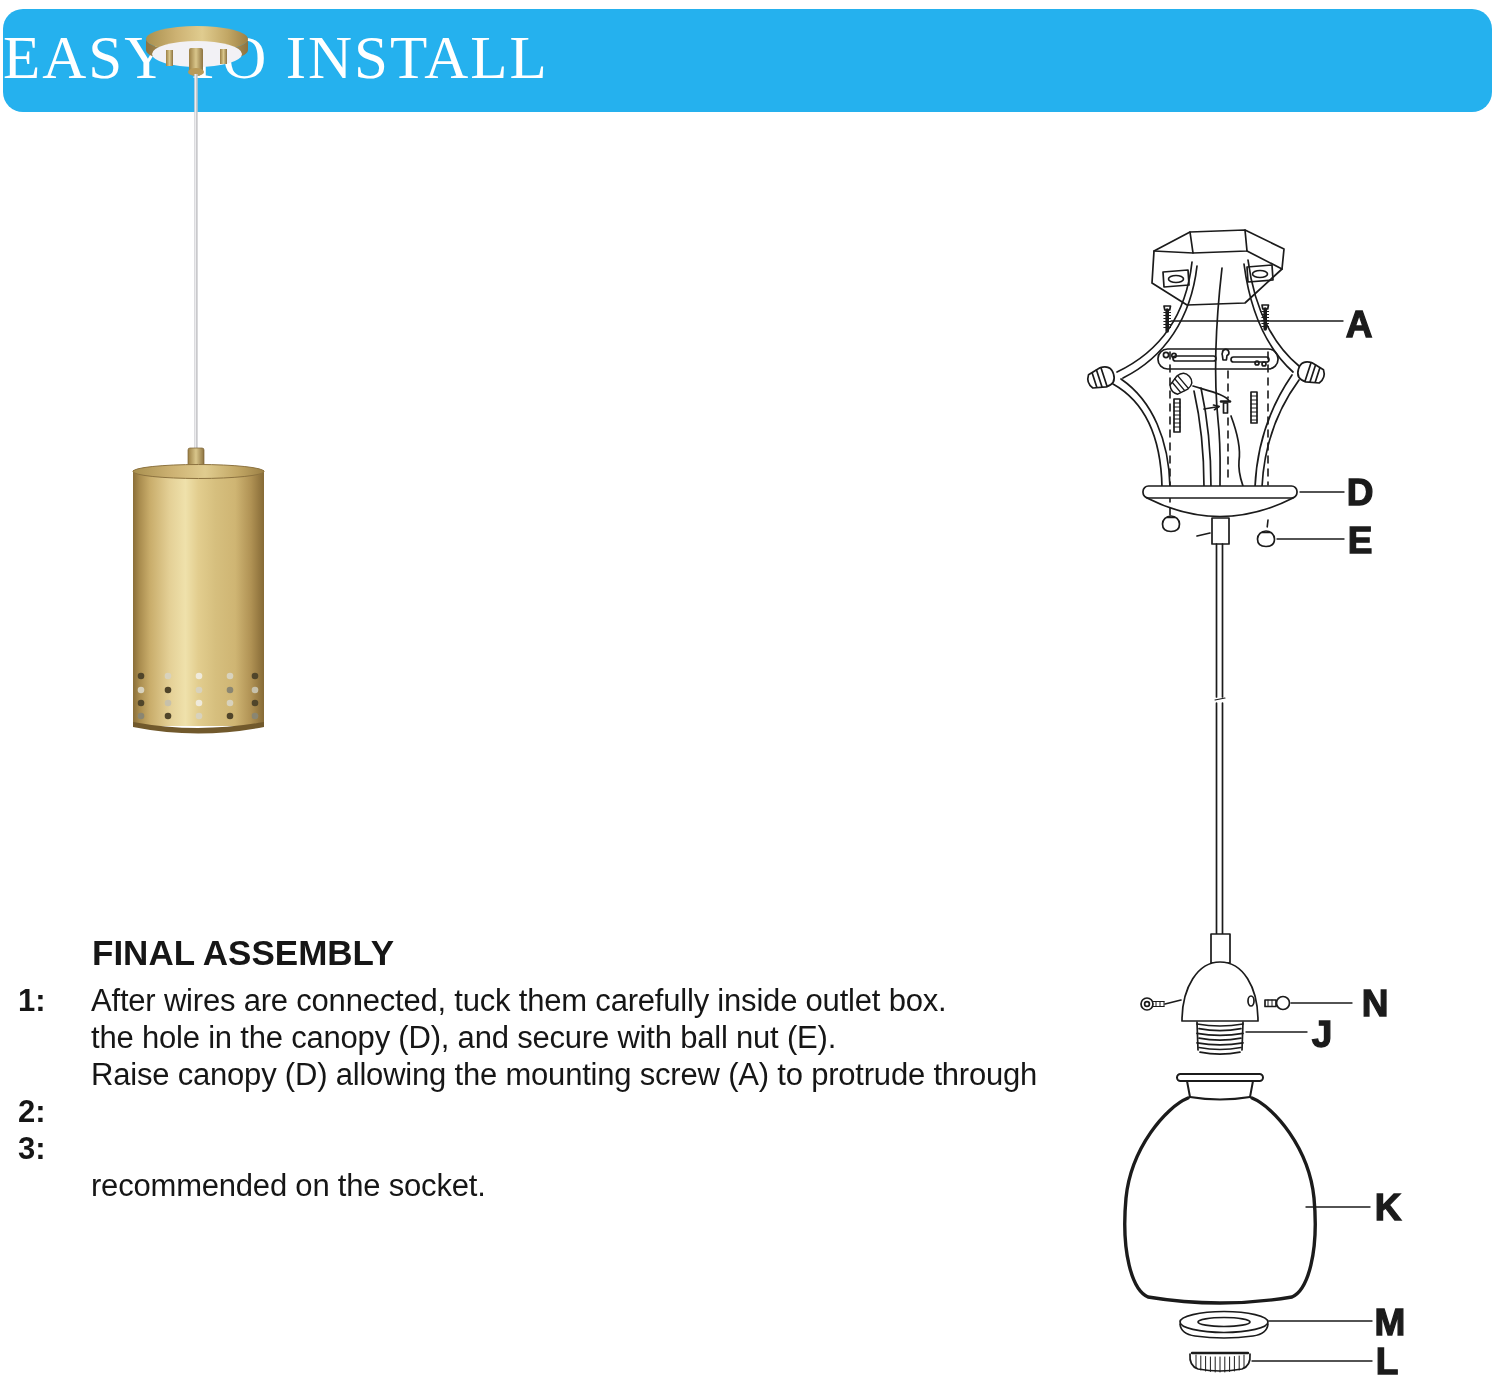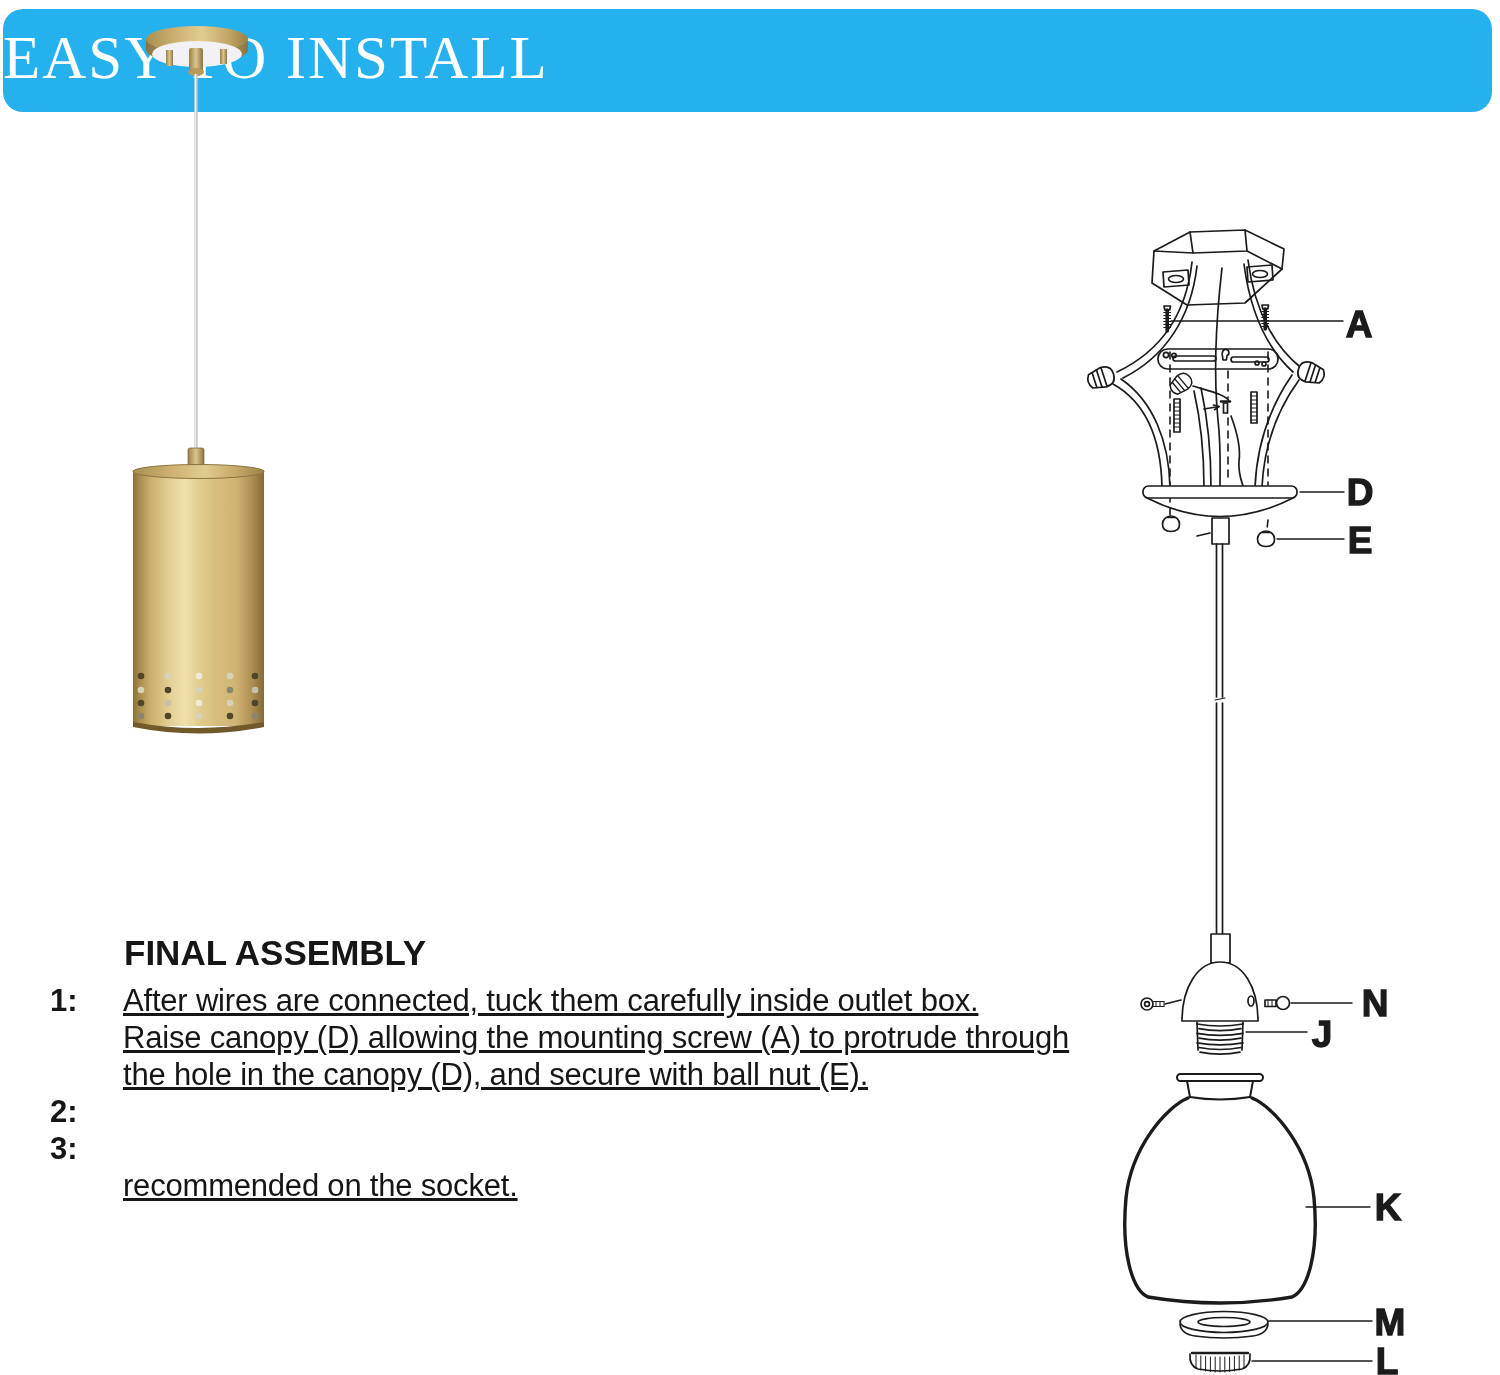--- a/index.html
+++ b/index.html
@@ -17,27 +17,27 @@
     font-size:61px;letter-spacing:2px;color:var(--banner-fg,#ffffff);
     transform:translateY(-3px);white-space:nowrap;
   }
   .photo{position:absolute;left:0;top:0;z-index:3;}
   .diagram{position:absolute;left:1050px;top:222px;z-index:2;color:var(--ink,#1b1b1b);}
   .part-label{
     position:absolute;z-index:4;transform:translate(-50%,-50%);
     font-size:37px;font-weight:bold;color:var(--ink,#1b1b1b);
     -webkit-text-stroke:1.3px var(--ink,#1b1b1b);line-height:1;
   }
-  .instructions{position:absolute;left:18px;top:933px;width:1260px;z-index:2;color:#161616;margin-left:32px;}
+  .instructions{position:absolute;left:18px;top:933px;width:1260px;z-index:2;color:#161616;}
   .ins-heading{
     margin-left:74px;font-size:35px;font-weight:bold;height:49px;letter-spacing:0;
   }
   .ins-row{display:flex;height:37px;font-size:31px;line-height:37px;}
   .ins-row .num{width:73px;flex:none;font-weight:bold;}
-  .ins-row .txt{white-space:nowrap;letter-spacing:-0.2px;text-decoration:underline;}
+  .ins-row .txt{white-space:nowrap;letter-spacing:-0.2px;}
 </style>
 </head>
 <body>
 
 <div class="banner">
   <div class="banner-title">EASY TO INSTALL</div>
 </div>
 
 <svg class="photo" width="360" height="780" viewBox="0 0 360 780">
   <defs>
@@ -307,25 +307,25 @@
 
 <div class="instructions">
   <div class="ins-heading">FINAL ASSEMBLY</div>
 
   <div class="ins-row">
     <span class="num">1:</span>
     <span class="txt">After wires are connected, tuck them carefully inside outlet box.</span>
   </div>
   <div class="ins-row">
     <span class="num"></span>
+    <span class="txt">the hole in the canopy (D), and secure with ball nut (E).</span>
+  </div>
+  <div class="ins-row">
+    <span class="num"></span>
     <span class="txt">Raise canopy (D) allowing the mounting screw (A) to protrude through</span>
-  </div>
-  <div class="ins-row">
-    <span class="num"></span>
-    <span class="txt">the hole in the canopy (D), and secure with ball nut (E).</span>
   </div>
   <div class="ins-row">
     <span class="num">2:</span>
   </div>
   <div class="ins-row">
     <span class="num">3:</span>
   </div>
   <div class="ins-row">
     <span class="num"></span>
     <span class="txt">recommended on the socket.</span>

